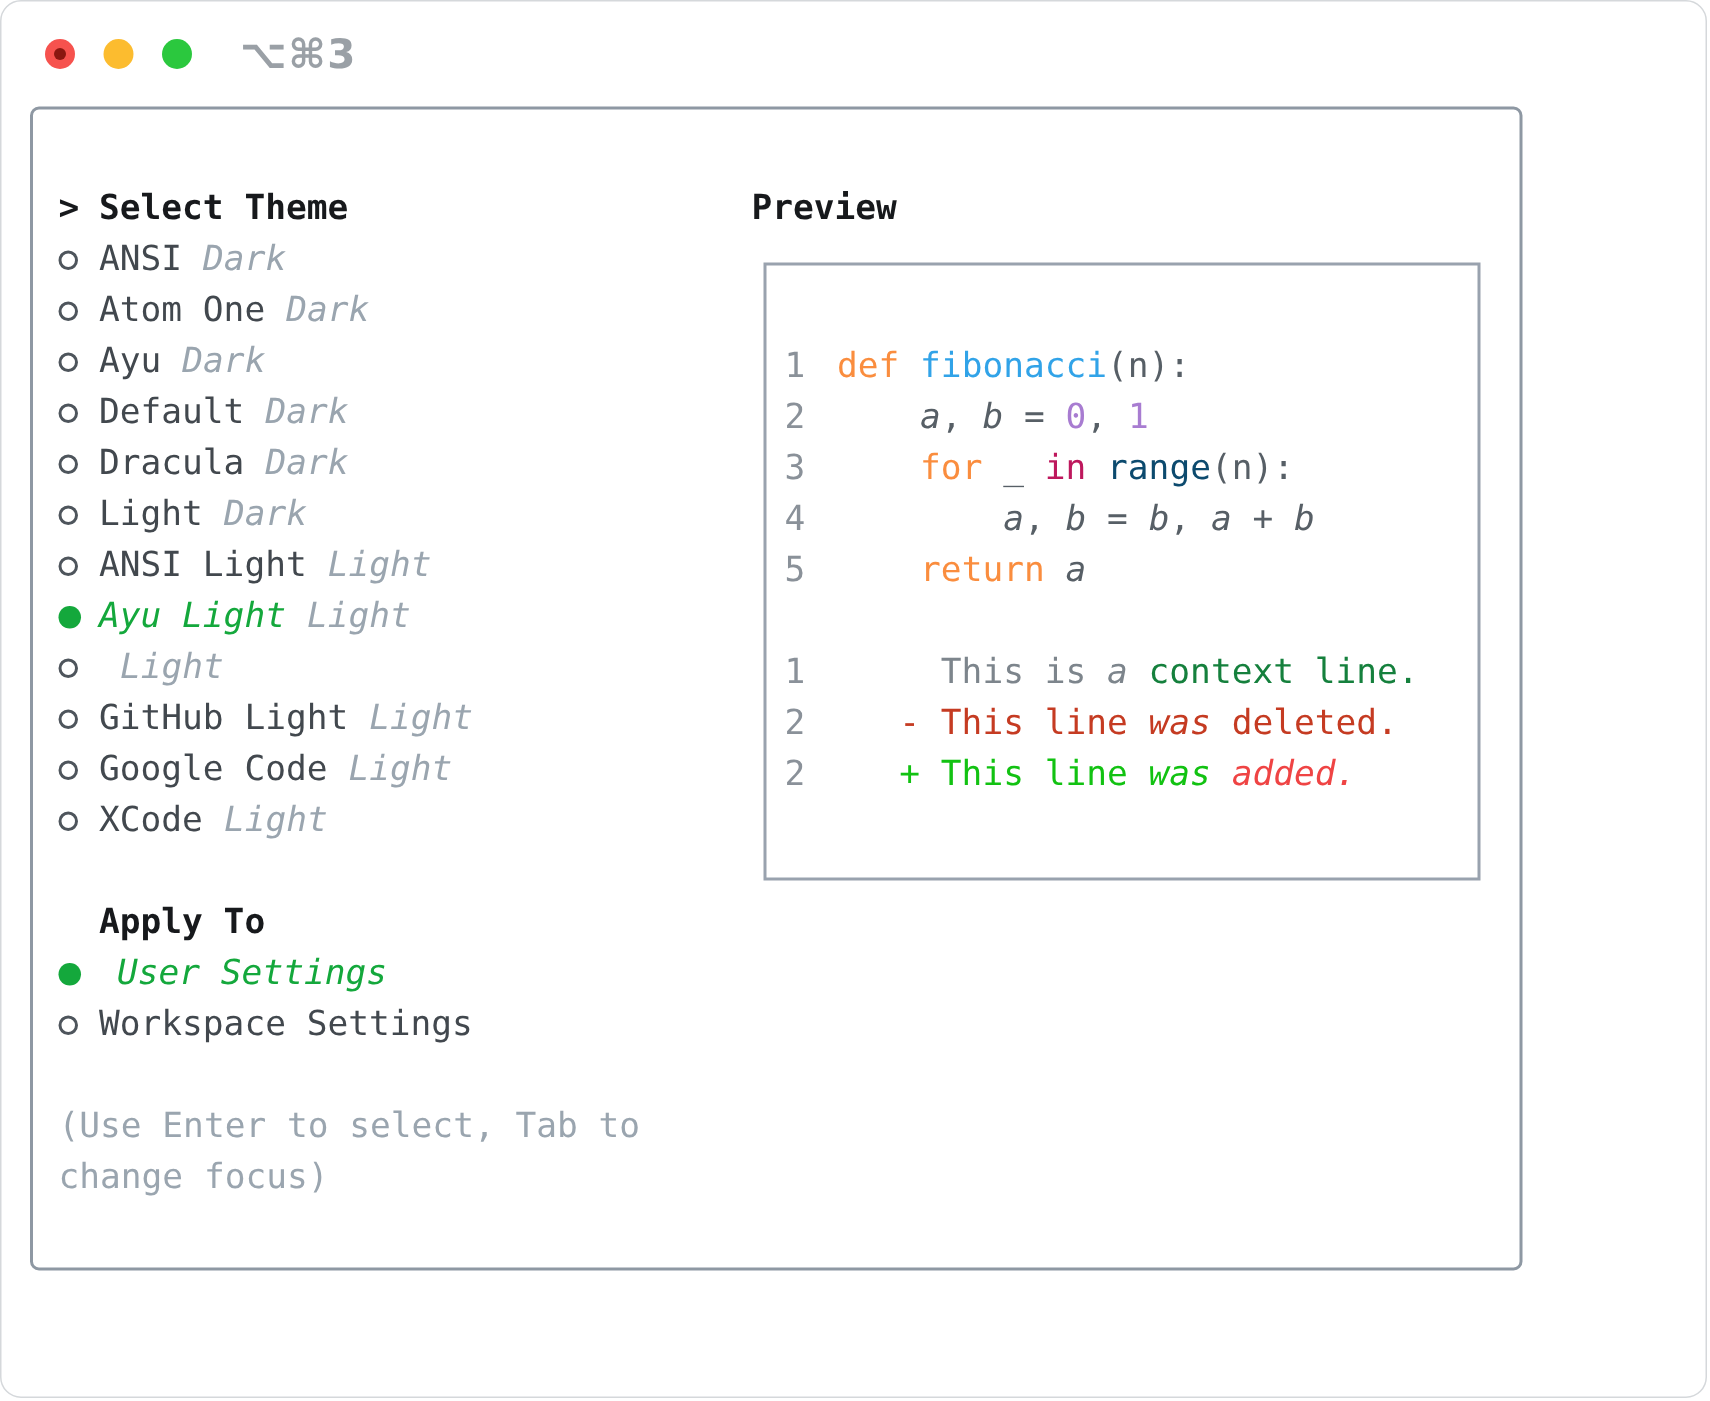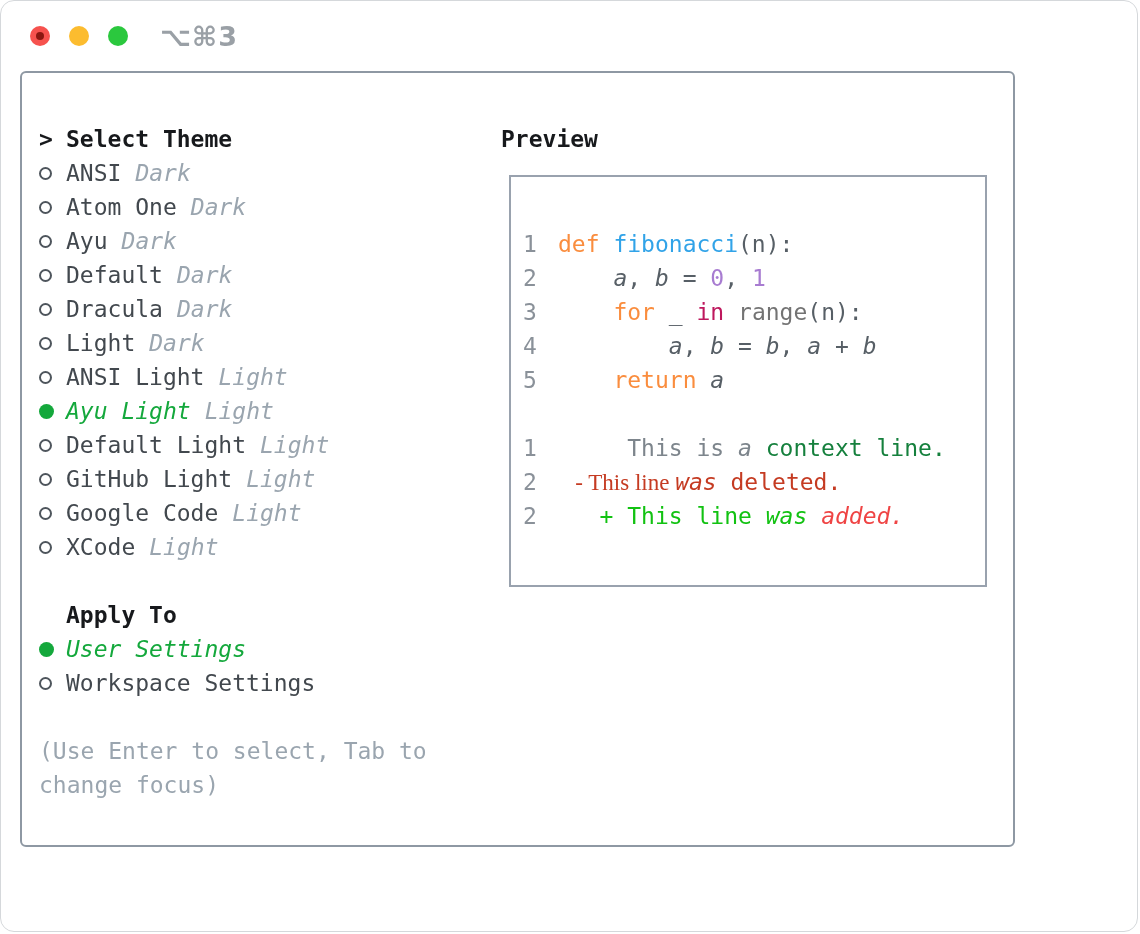--- a/index.html
+++ b/index.html
@@ -163,21 +163,20 @@
             <span class="marker">
               <span class="dot-filled"></span>
             </span>
             <span class="label" style="color: rgb(20, 168, 60);">Ayu Light</span>
             <span class="tag">Light</span>
           </div>
           <div class="row">
             <span class="marker">
               <span class="circle"></span>
             </span>
-            <span class="label">Default Light</span>
             <span class="tag">Light</span>
           </div>
           <div class="row">
             <span class="marker">
               <span class="circle"></span>
             </span>
             <span class="label">GitHub Light</span>
             <span class="tag">Light</span>
           </div>
           <div class="row">
@@ -198,21 +197,21 @@
       <div class="spacer"></div>
       <div class="row">
         <span class="marker"></span>
         <span class="heading">Apply To</span>
       </div>
       <div id="apply-list">
           <div class="row selected">
             <span class="marker">
               <span class="dot-filled"></span>
             </span>
-            <span class="label" style="color: rgb(20, 168, 60);">User Settings</span>
+            <span class="label" style="color: rgb(20, 168, 60); margin-left: 12px;">User Settings</span>
           </div>
           <div class="row">
             <span class="marker">
               <span class="circle"></span>
             </span>
             <span class="label">Workspace Settings</span>
           </div>
         </div>
       <div class="spacer"></div>
       <div class="hint">(Use Enter to select, Tab to change focus)</div>
@@ -225,41 +224,41 @@
             <div class="code-row">
               <span class="lnum">1</span>
               <span class="code"><span style="color: rgb(250, 141, 62);">def </span><span style="color: rgb(49, 163, 232);">fibonacci</span><span style="color: rgb(87, 95, 102);">(n):</span></span>
             </div>
             <div class="code-row">
               <span class="lnum">2</span>
               <span class="code"><span style="color: rgb(87, 95, 102);">    </span><span style="color: rgb(87, 95, 102); font-style: italic;">a</span><span style="color: rgb(87, 95, 102);">, </span><span style="color: rgb(87, 95, 102); font-style: italic;">b</span><span style="color: rgb(87, 95, 102);"> = </span><span style="color: rgb(168, 124, 209);">0</span><span style="color: rgb(87, 95, 102);">, </span><span style="color: rgb(168, 124, 209);">1</span></span>
             </div>
             <div class="code-row">
               <span class="lnum">3</span>
-              <span class="code"><span style="color: rgb(87, 95, 102);">    </span><span style="color: rgb(250, 141, 62);">for</span><span style="color: rgb(87, 95, 102);"> _ </span><span style="color: #be185d;">in</span><span style="color: rgb(87, 95, 102);"> </span><span style="color: #737373;">range</span><span style="color: rgb(87, 95, 102);">(n):</span></span>
+              <span class="code"><span style="color: rgb(87, 95, 102);">    </span><span style="color: rgb(250, 141, 62);">for</span><span style="color: rgb(87, 95, 102);"> _ </span><span style="color: #be185d;">in</span><span style="color: rgb(87, 95, 102);"> </span><span style="color: #0c4a6e;">range</span><span style="color: rgb(87, 95, 102);">(n):</span></span>
             </div>
             <div class="code-row">
               <span class="lnum">4</span>
               <span class="code"><span style="color: rgb(87, 95, 102);">        </span><span style="color: rgb(87, 95, 102); font-style: italic;">a</span><span style="color: rgb(87, 95, 102);">, </span><span style="color: rgb(87, 95, 102); font-style: italic;">b</span><span style="color: rgb(87, 95, 102);"> = </span><span style="color: rgb(87, 95, 102); font-style: italic;">b</span><span style="color: rgb(87, 95, 102);">, </span><span style="color: rgb(87, 95, 102); font-style: italic;">a</span><span style="color: rgb(87, 95, 102);"> + </span><span style="color: rgb(87, 95, 102); font-style: italic;">b</span></span>
             </div>
             <div class="code-row">
               <span class="lnum">5</span>
               <span class="code"><span style="color: rgb(87, 95, 102);">    </span><span style="color: rgb(250, 141, 62);">return</span><span style="color: rgb(87, 95, 102);"> </span><span style="color: rgb(87, 95, 102); font-style: italic;">a</span></span>
             </div>
             <div class="code-row">
               <span class="lnum"></span>
               <span class="code"></span>
             </div>
             <div class="code-row">
               <span class="lnum">1</span>
               <span class="code"><span style="color: rgb(125, 133, 140);">     This is </span><span style="color: rgb(125, 133, 140); font-style: italic;">a</span><span style="color: #15803d;"> context line.</span></span>
             </div>
             <div class="code-row">
               <span class="lnum">2</span>
-              <span class="code"><span style="color: rgb(197, 59, 34); font-family: Liberation Serif, serif;">   - This line </span><span style="color: rgb(197, 59, 34); font-style: italic;">was</span><span style="color: rgb(197, 59, 34);"> deleted.</span></span>
+              <span class="code"><span style="color: rgb(197, 59, 34);">   - This line </span><span style="color: rgb(197, 59, 34); font-style: italic;">was</span><span style="color: rgb(197, 59, 34);"> deleted.</span></span>
             </div>
             <div class="code-row">
               <span class="lnum">2</span>
               <span class="code"><span style="color: rgb(18, 194, 18);">   + This line </span><span style="color: rgb(18, 194, 18); font-style: italic;">was</span><span style="color: rgb(18, 194, 18);"> </span><span style="color: #ef4444; font-style: italic;">added.</span></span>
             </div>
           </div>
       </div>
     </div>
   </div>
 </div>

